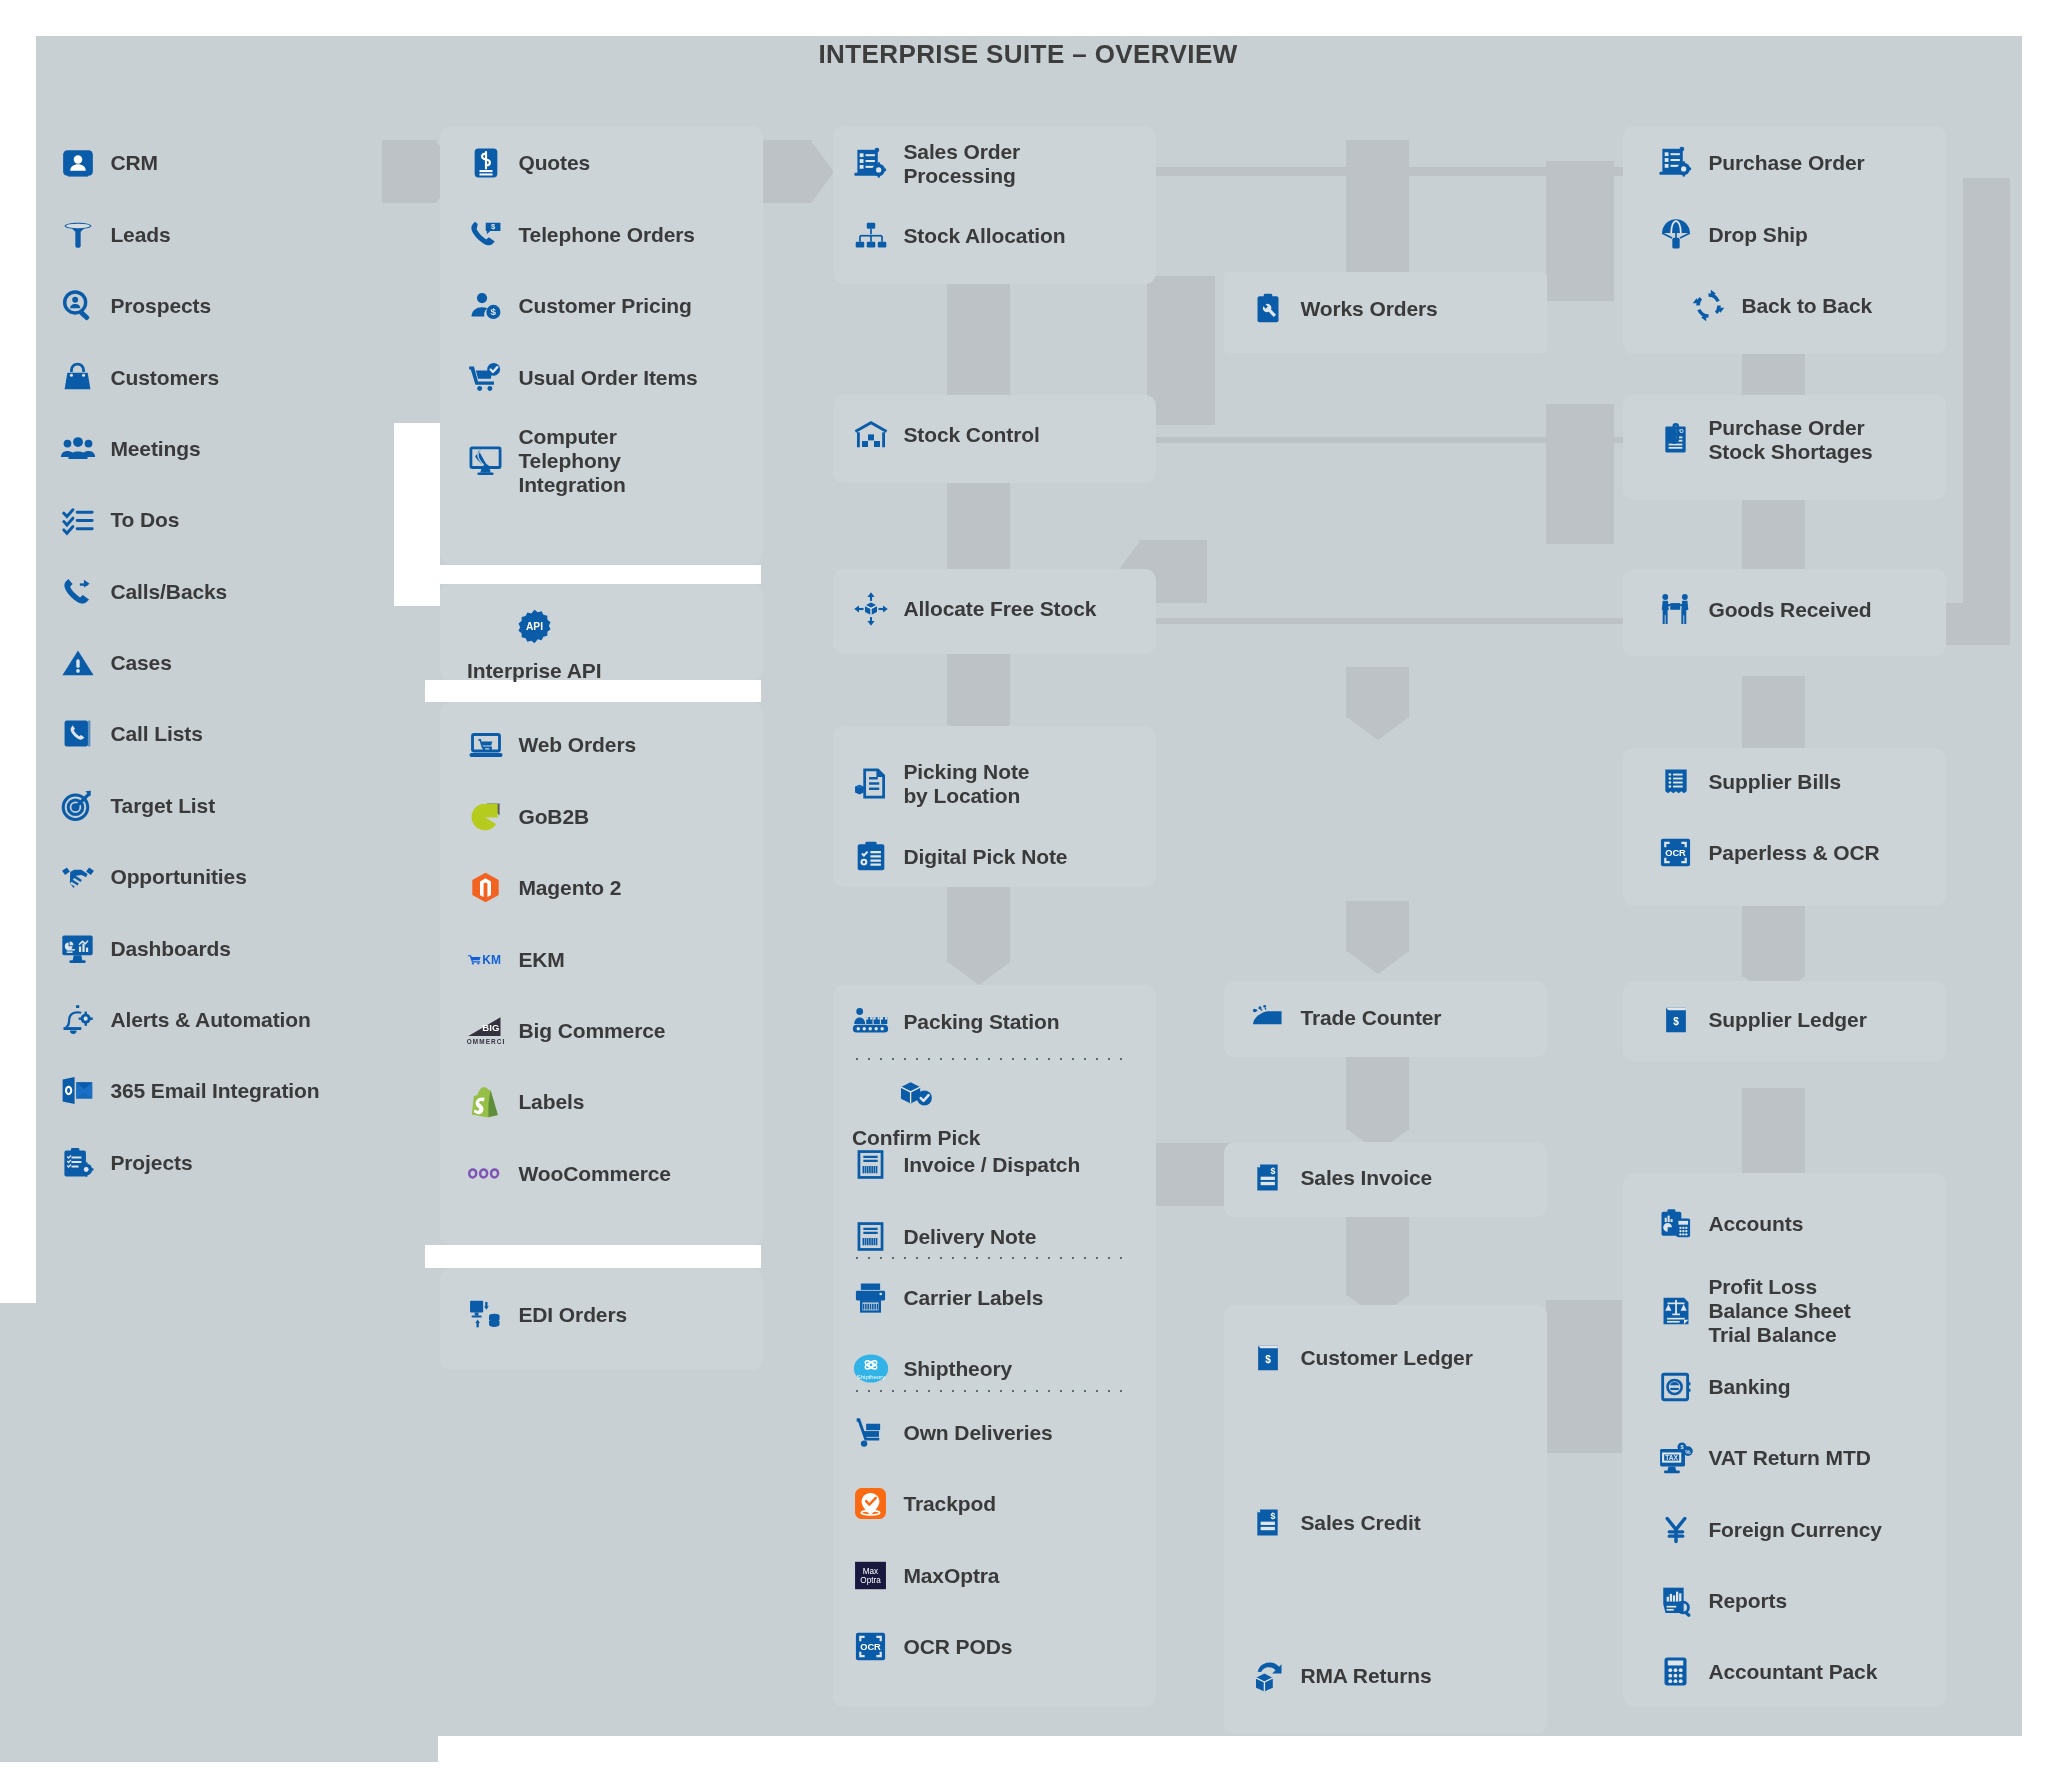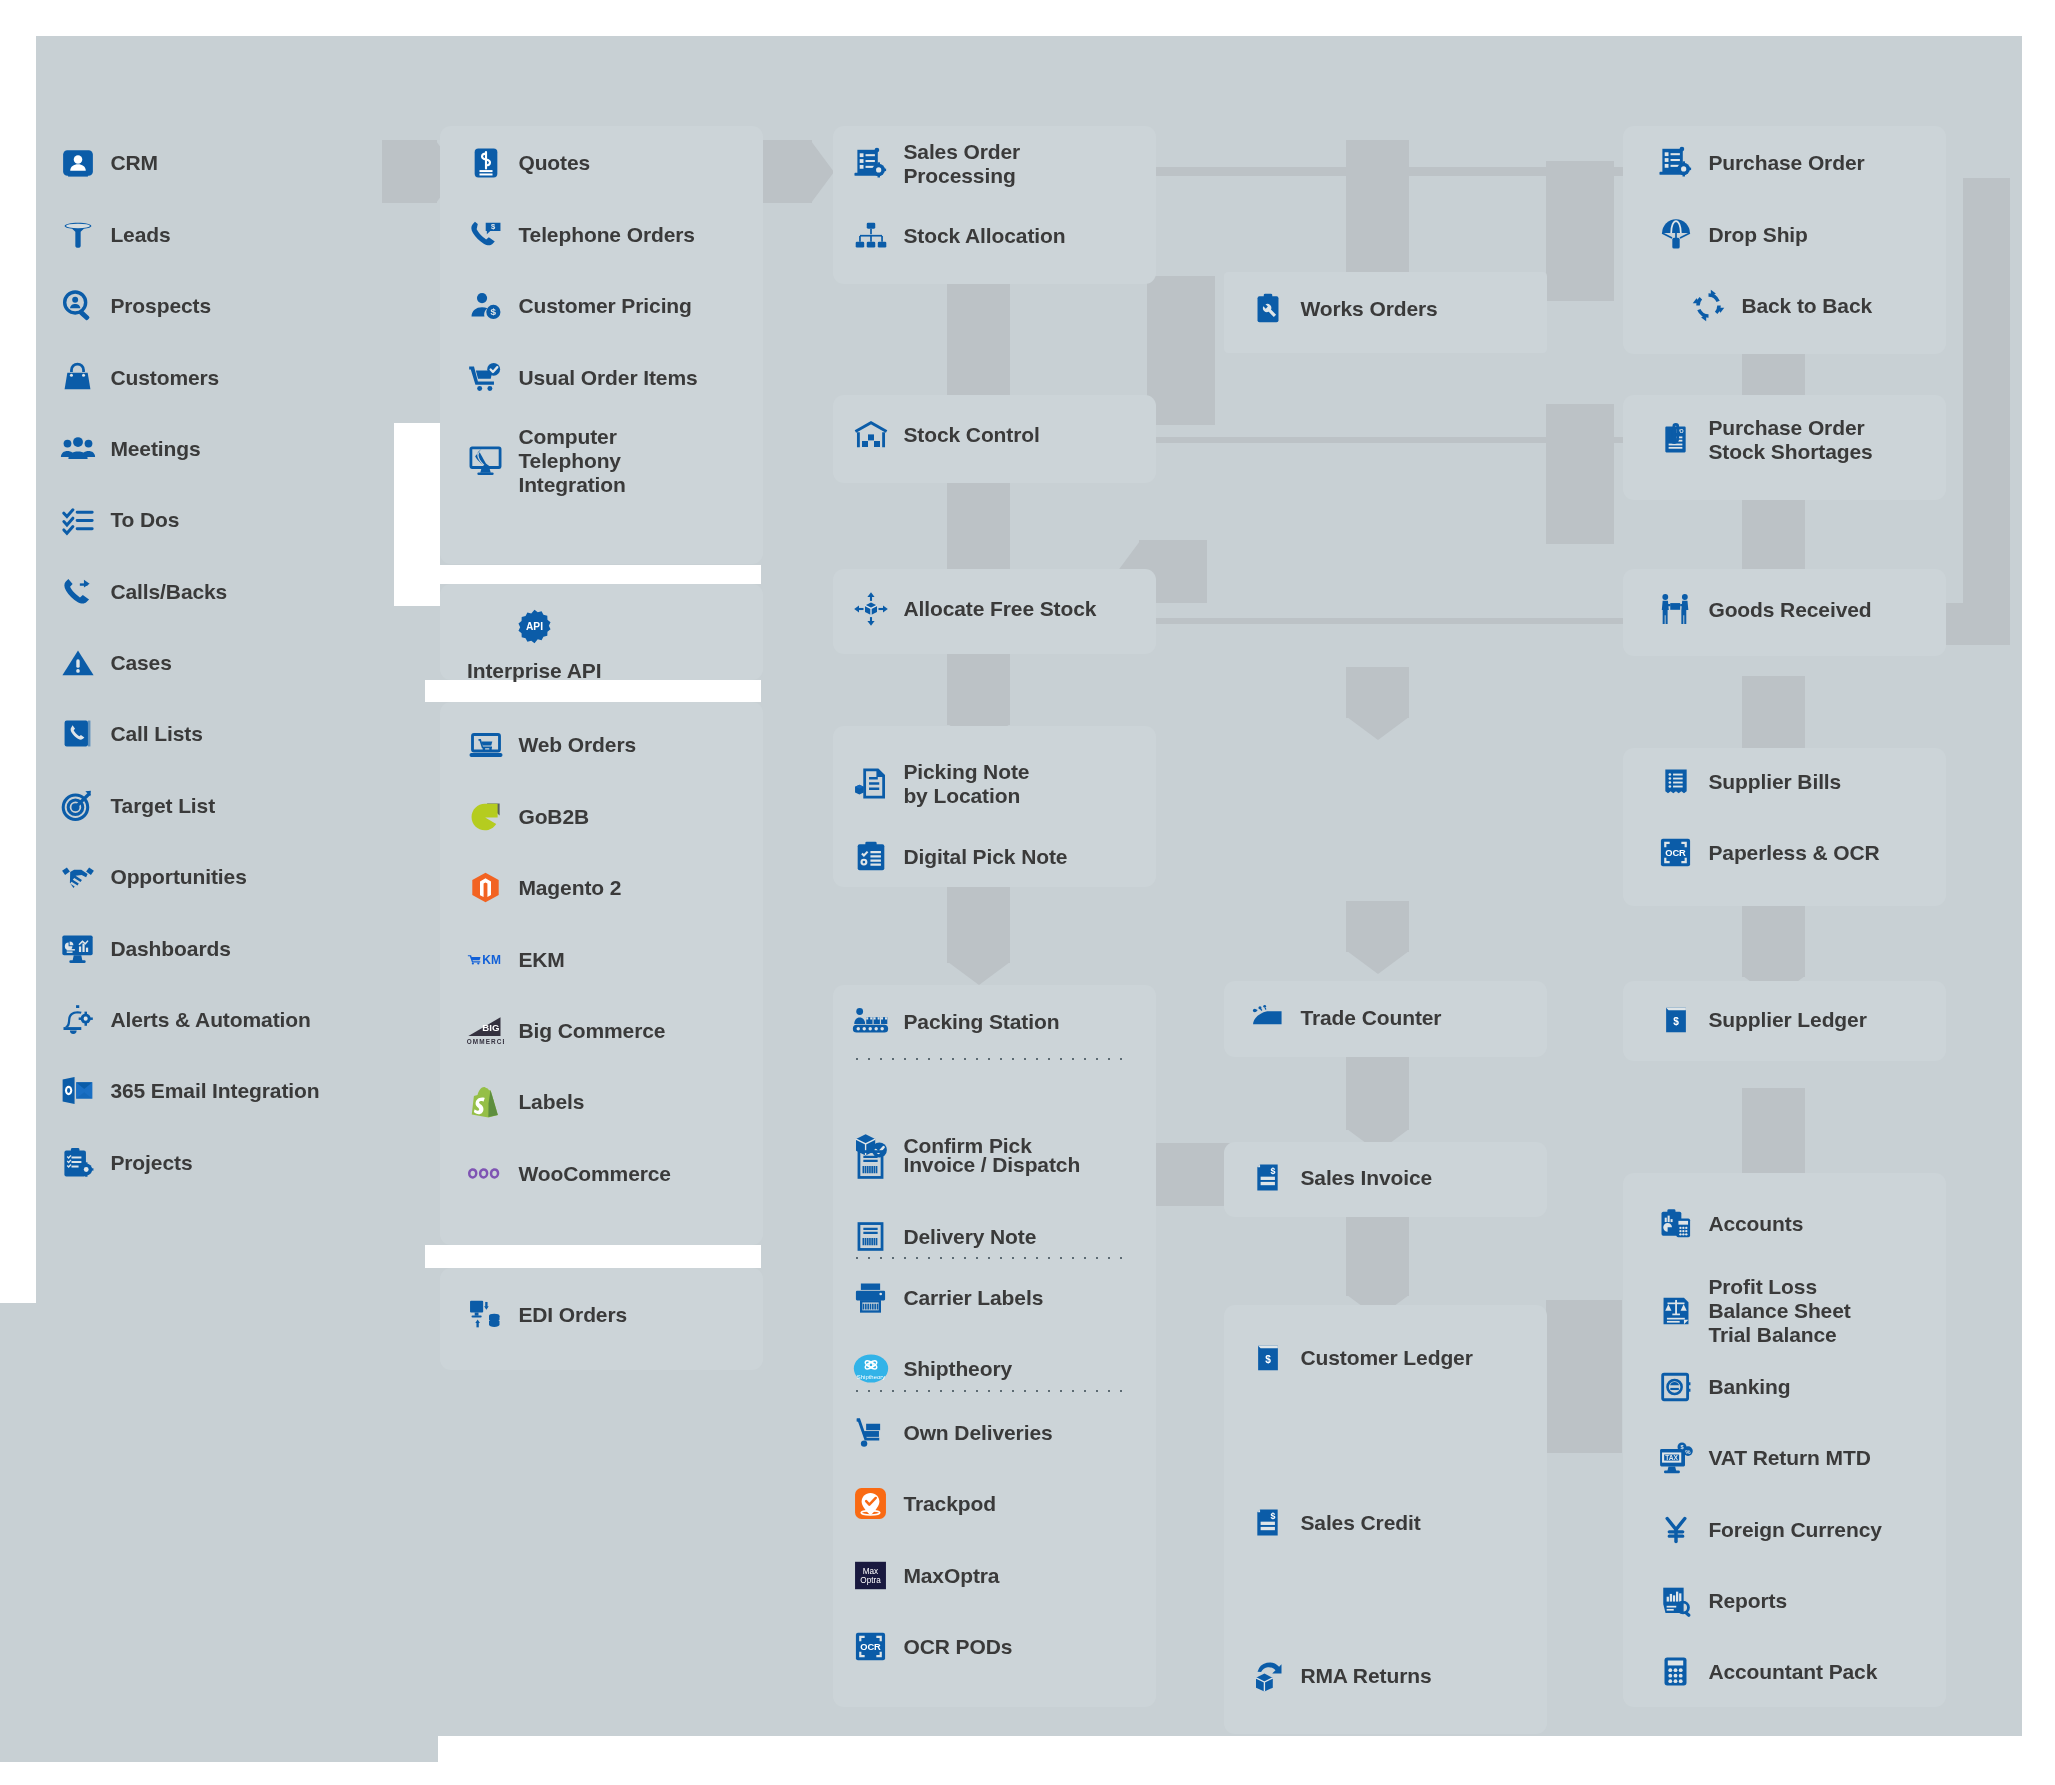--- a/index.html
+++ b/index.html
@@ -171,20 +171,21 @@
   <div class="thinline" style="left:1130px; top:618px; width:501px;"></div>
 
   <div class="thinline" style="left:1147px; top:167px; width:493px; height:8.5px;"></div>
 
   <div class="conn left-arrow" style="left:1139px; top:540px; width:68px; height:63px;"></div>
   <div class="conn" style="left:1147px; top:276px; width:68px; height:149px;"></div>
   <div class="conn" style="left:1546px; top:161px; width:68px; height:140px;"></div>
   <div class="conn" style="left:1546px; top:404px; width:68px; height:140px;"></div>
   <div class="conn" style="left:1546px; top:1300px; width:76px; height:153px;"></div>
 
+  <div id="title">INTERPRISE SUITE – OVERVIEW</div>
 
   <div class="row" style="left:59px; top:144px;">
     <span class="ico">
         <svg width="34" height="34" viewBox="0 0 24 24" fill="#0b5ca8">
           <rect x="1.5" y="3" width="21" height="18" rx="3"></rect>
           <circle cx="12" cy="9.6" r="3" fill="#fff"></circle>
           <path d="M6.5 17.5c0-3 2.6-4.6 5.5-4.6s5.5 1.6 5.5 4.6z" fill="#fff"></path>
           <rect x="5" y="19" width="14" height="2.6" fill="#0b5ca8"></rect>
         </svg>
       </span>
@@ -673,21 +674,21 @@
             <circle cx="12.8" cy="15.7" r="1.2"></circle>
             <circle cx="17" cy="15.7" r="1.2"></circle>
             <circle cx="21.2" cy="15.7" r="1.2"></circle>
           </g>
         </svg>
       </span>
     <span class="lbl">Packing Station</span>
   </div>
   <div class="dotdiv" style="left:851px; top:1057px; width:272px;"></div>
 
-  <div class="row" style="left:852px; top:1127px;">
+  <div class="row" style="left:852px; top:1075px;flex-direction:column;">
     <span class="ico">
         <svg width="36" height="36" viewBox="0 0 24 24" fill="#0b5ca8">
           <path d="M2 7.4l6.4-3.2 6.4 3.2v7.8l-6.4 3.2L2 15.2z"></path>
           <path d="M2 7.4l6.4 3.2 6.4-3.2M8.4 10.6V18" stroke="#dfe5e8" stroke-width=".9" fill="none"></path>
           <circle cx="17.6" cy="14.6" r="5"></circle>
           <path d="M15.2 14.7l1.8 1.9 3.4-3.8" stroke="#dfe5e8" stroke-width="1.7" fill="none" stroke-linecap="round" stroke-linejoin="round"></path>
         </svg>
       </span>
     <span class="lbl">Confirm Pick</span>
   </div>

